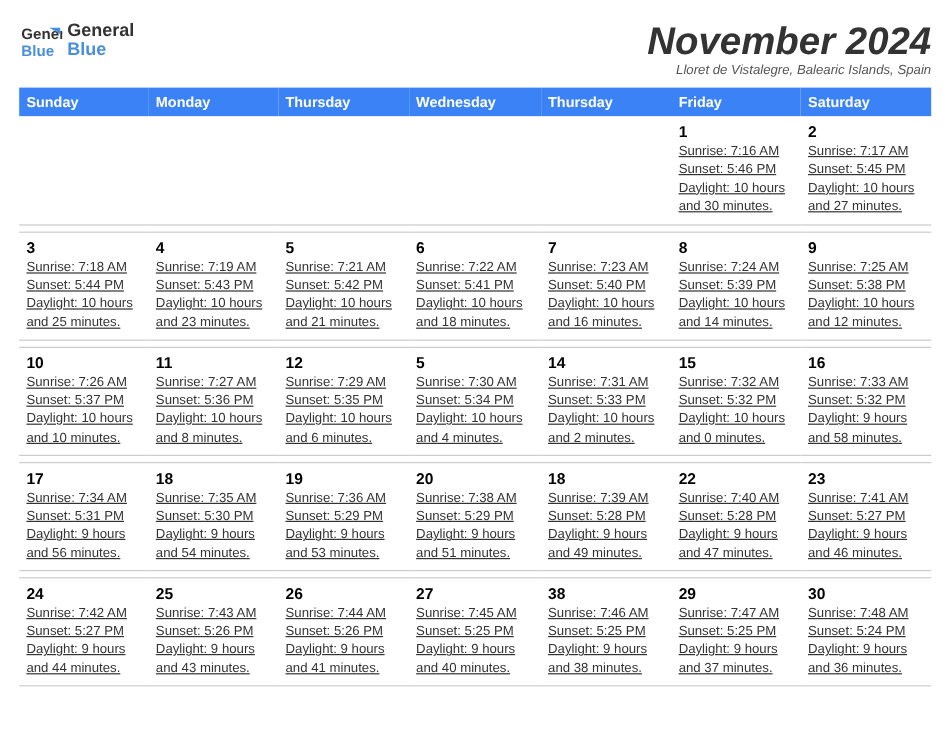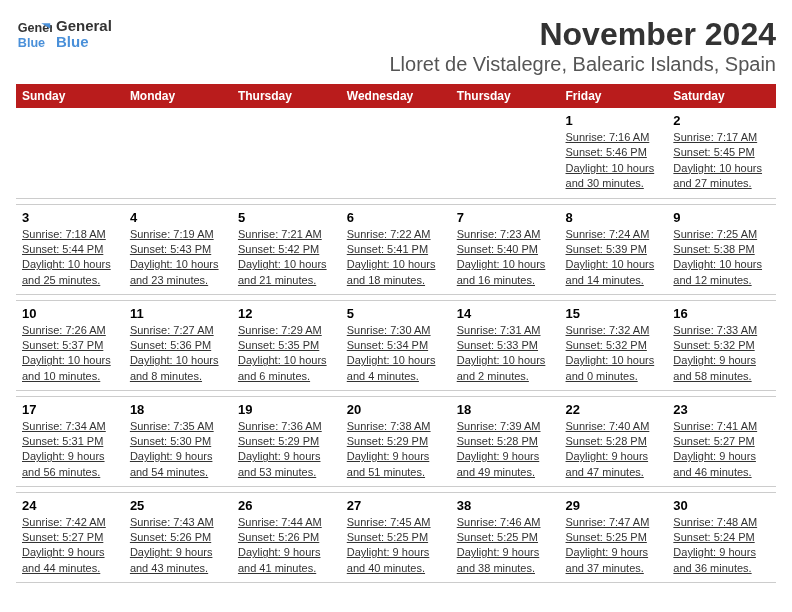--- a/index.html
+++ b/index.html
@@ -20,37 +20,38 @@
       display: flex;
       align-items: center;
       gap: 4px;
     }
     .logo-icon {
       width: 36px;
       height: 36px;
     }
     .title-area {
       text-align: right;
+      font-style: italic;
     }
     .month-title {
       font-size: 32px;
       font-weight: bold;
       color: #333;
     }
     .location-title {
-      font-size: 20px;
+      font-size: 11px;
       color: #555;
     }
     table {
       width: 100%;
       border-collapse: collapse;
       font-size: 11px;
     }
     thead th {
-      background-color: #b91c1c;
+      background-color: #3b82f6;
       color: #fff;
       text-align: left;
       padding: 5px 6px;
       font-size: 12px;
       font-weight: bold;
     }
     tbody tr {
       border-bottom: 1px solid #ccc;
     }
     tbody tr:nth-child(odd) {

